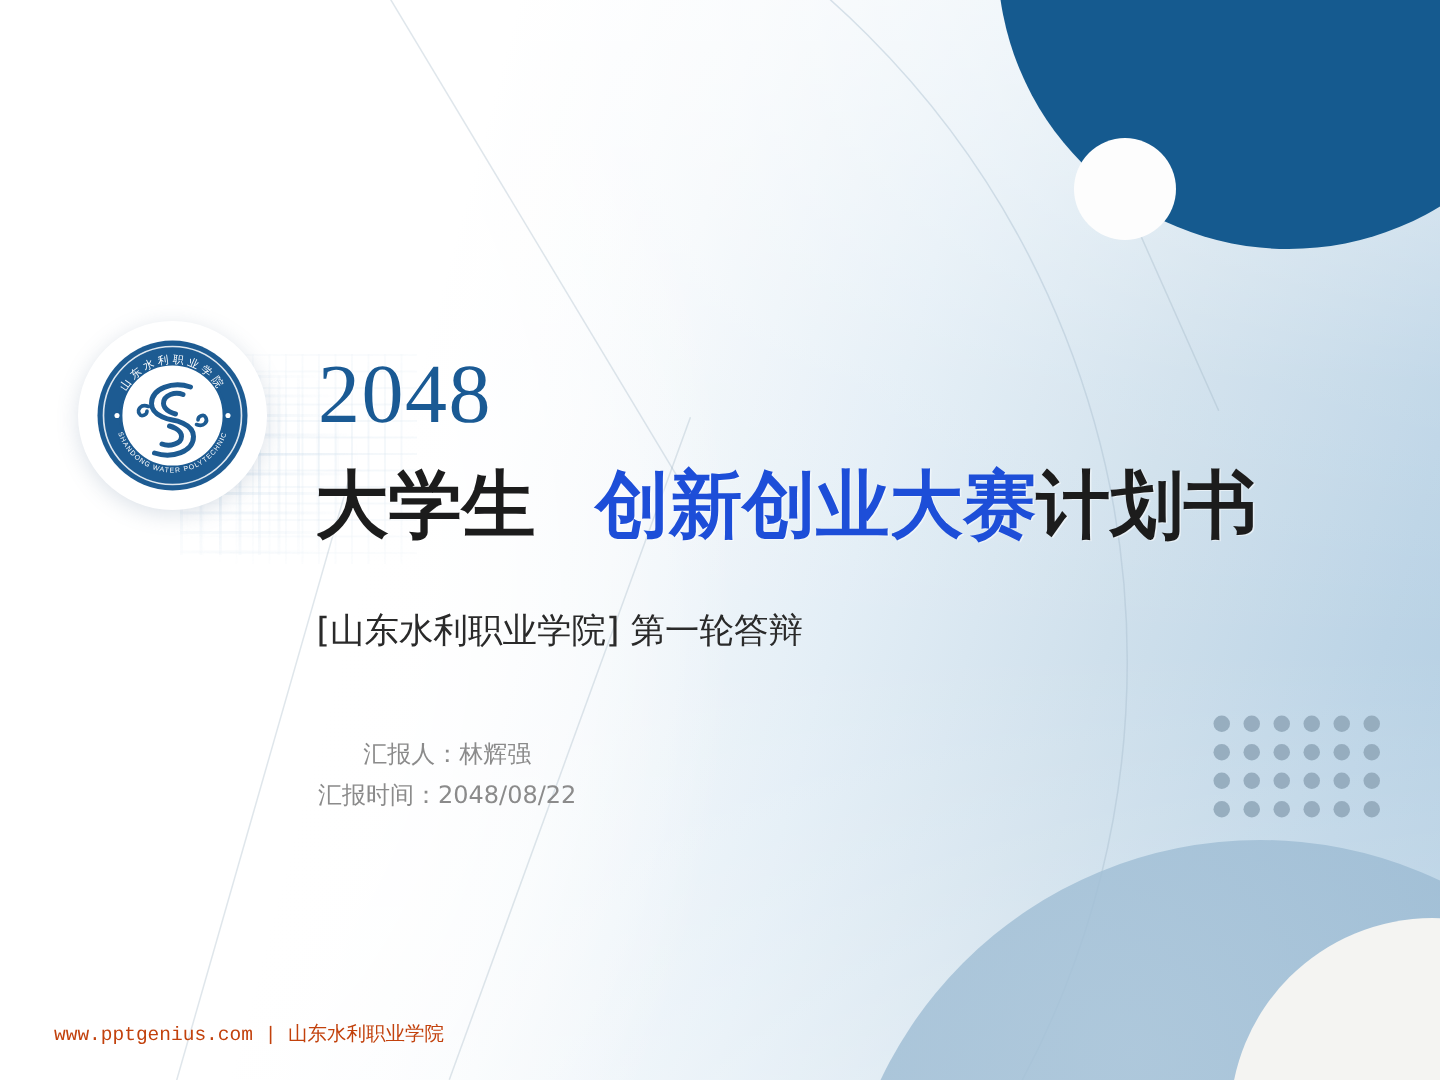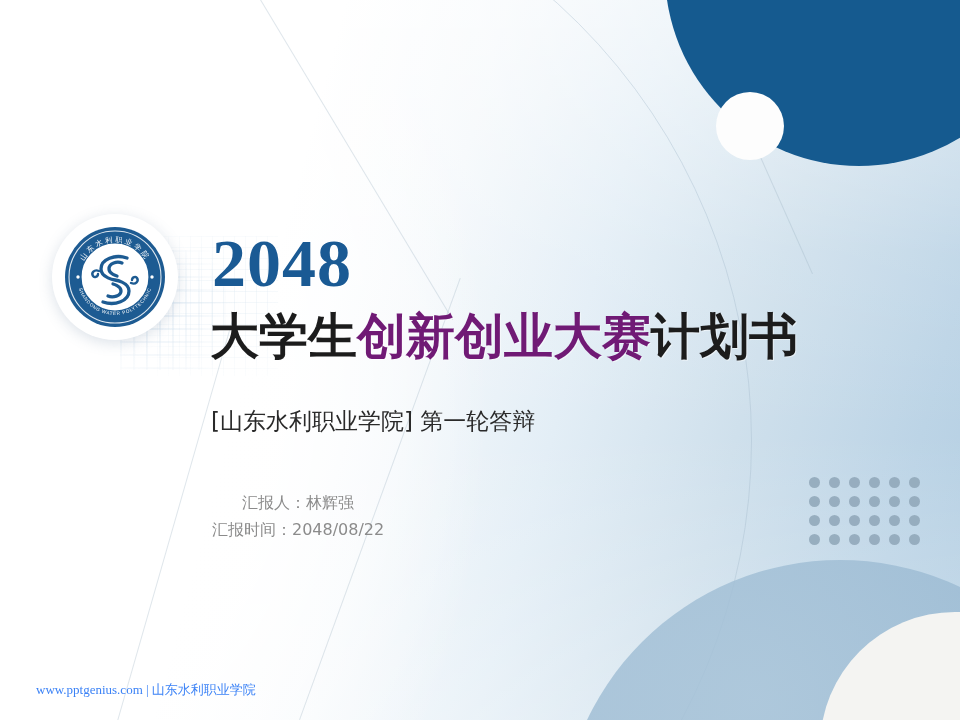--- a/index.html
+++ b/index.html
@@ -178,41 +178,41 @@
     justify-content: center;
   }
   .logo-emblem { display: block; }
 
   
   .year {
     position: absolute;
     left: 212px;
     top: 222px;
     font-family: "Liberation Serif", "DejaVu Serif", serif;
-    font-weight: bold;
-    font-size: 68px;
+    font-weight: normal;
+    font-size: 56px;
     line-height: 82px;
     letter-spacing: 1px;
     color: #1a5a94;
     text-shadow: 1px 1px 0 rgba(255,255,255,0.55);
   }
   .main-title {
     position: absolute;
     left: 210px;
     top: 308px;
     font-family: "DejaVu Sans", "Liberation Sans", sans-serif;
     font-weight: bold;
     font-size: 49px;
     line-height: 58px;
     letter-spacing: 0px;
     white-space: nowrap;
     color: #1c1c1c;
     text-shadow: 1px 1px 0 rgba(255,255,255,0.5);
   }
-  .main-title .accent { color: #701a75; }
+  .main-title .accent { color: #1d4ed8; margin-left: 40px; }
 
   .subtitle {
     position: absolute;
     left: 211px;
     top: 405px;
     font-family: "DejaVu Sans", "Liberation Sans", sans-serif;
     font-size: 23px;
     line-height: 32px;
     color: #2a2a2a;
     white-space: nowrap;
@@ -228,24 +228,24 @@
     color: #8b8b8b;
     white-space: nowrap;
     text-align: center;
   }
   .meta div { display: block; }
 
   .footer {
     position: absolute;
     left: 36px;
     top: 681px;
-    font-family: Liberation Serif, serif;
+    font-family: Liberation Mono, monospace;
     font-size: 13px;
     line-height: 18px;
-    color: #3b82f6;
+    color: #c2410c;
     white-space: nowrap;
   }
 </style>
 </head>
 <body>
 
 <div id="slide">
 
   <div class="bg-base"></div>
   <div class="bg-vert"></div>

